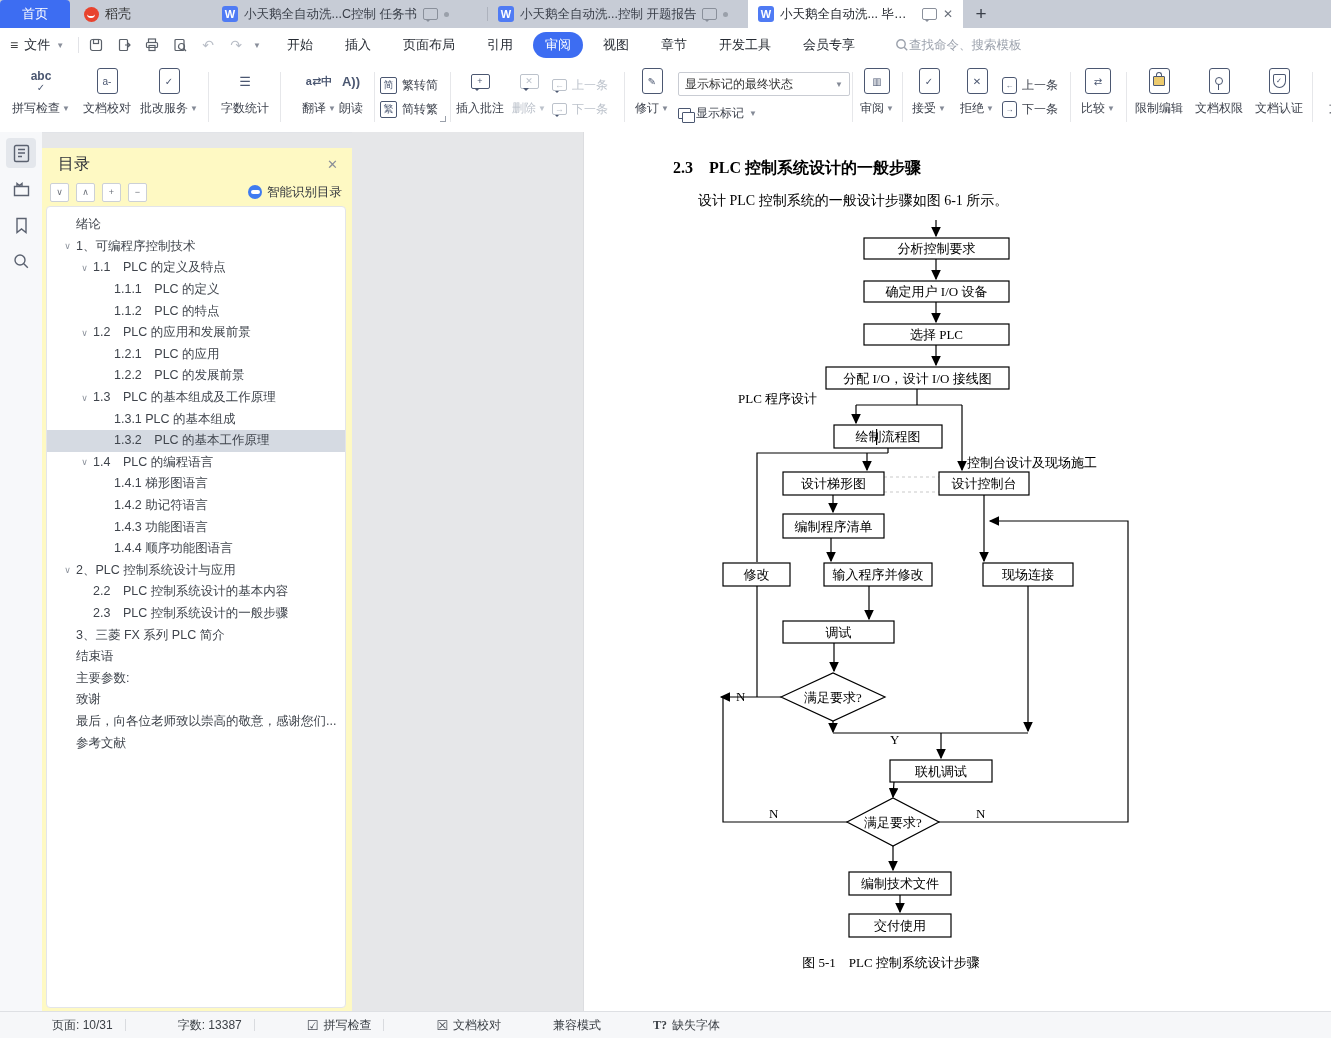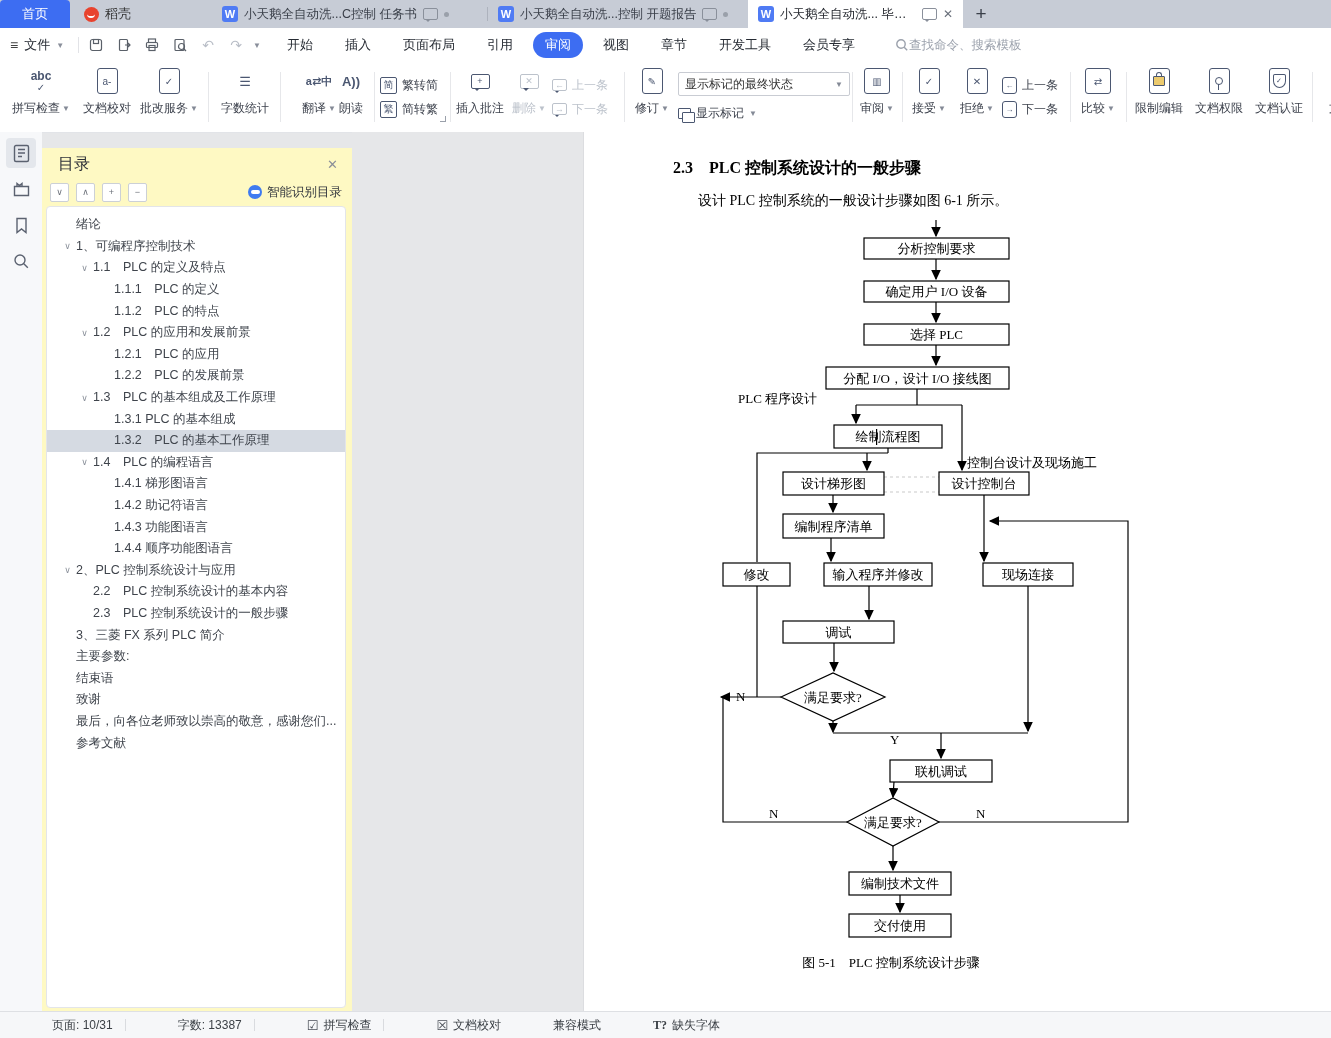--- a/index.html
+++ b/index.html
@@ -525,25 +525,25 @@
         <div class="titem lv1">
           <span class="tch"></span>
           <span>2.3　PLC 控制系统设计的一般步骤</span>
         </div>
         <div class="titem lv0">
           <span class="tch"></span>
           <span>3、三菱 FX 系列 PLC 简介</span>
         </div>
         <div class="titem lv0">
           <span class="tch"></span>
+          <span>结束语</span>
+        </div>
+        <div class="titem lv0">
+          <span class="tch"></span>
           <span>主要参数:</span>
-        </div>
-        <div class="titem lv0">
-          <span class="tch"></span>
-          <span>结束语</span>
         </div>
         <div class="titem lv0">
           <span class="tch"></span>
           <span>致谢</span>
         </div>
         <div class="titem lv0">
           <span class="tch"></span>
           <span>最后，向各位老师致以崇高的敬意，感谢您们...</span>
         </div>
         <div class="titem lv0">

